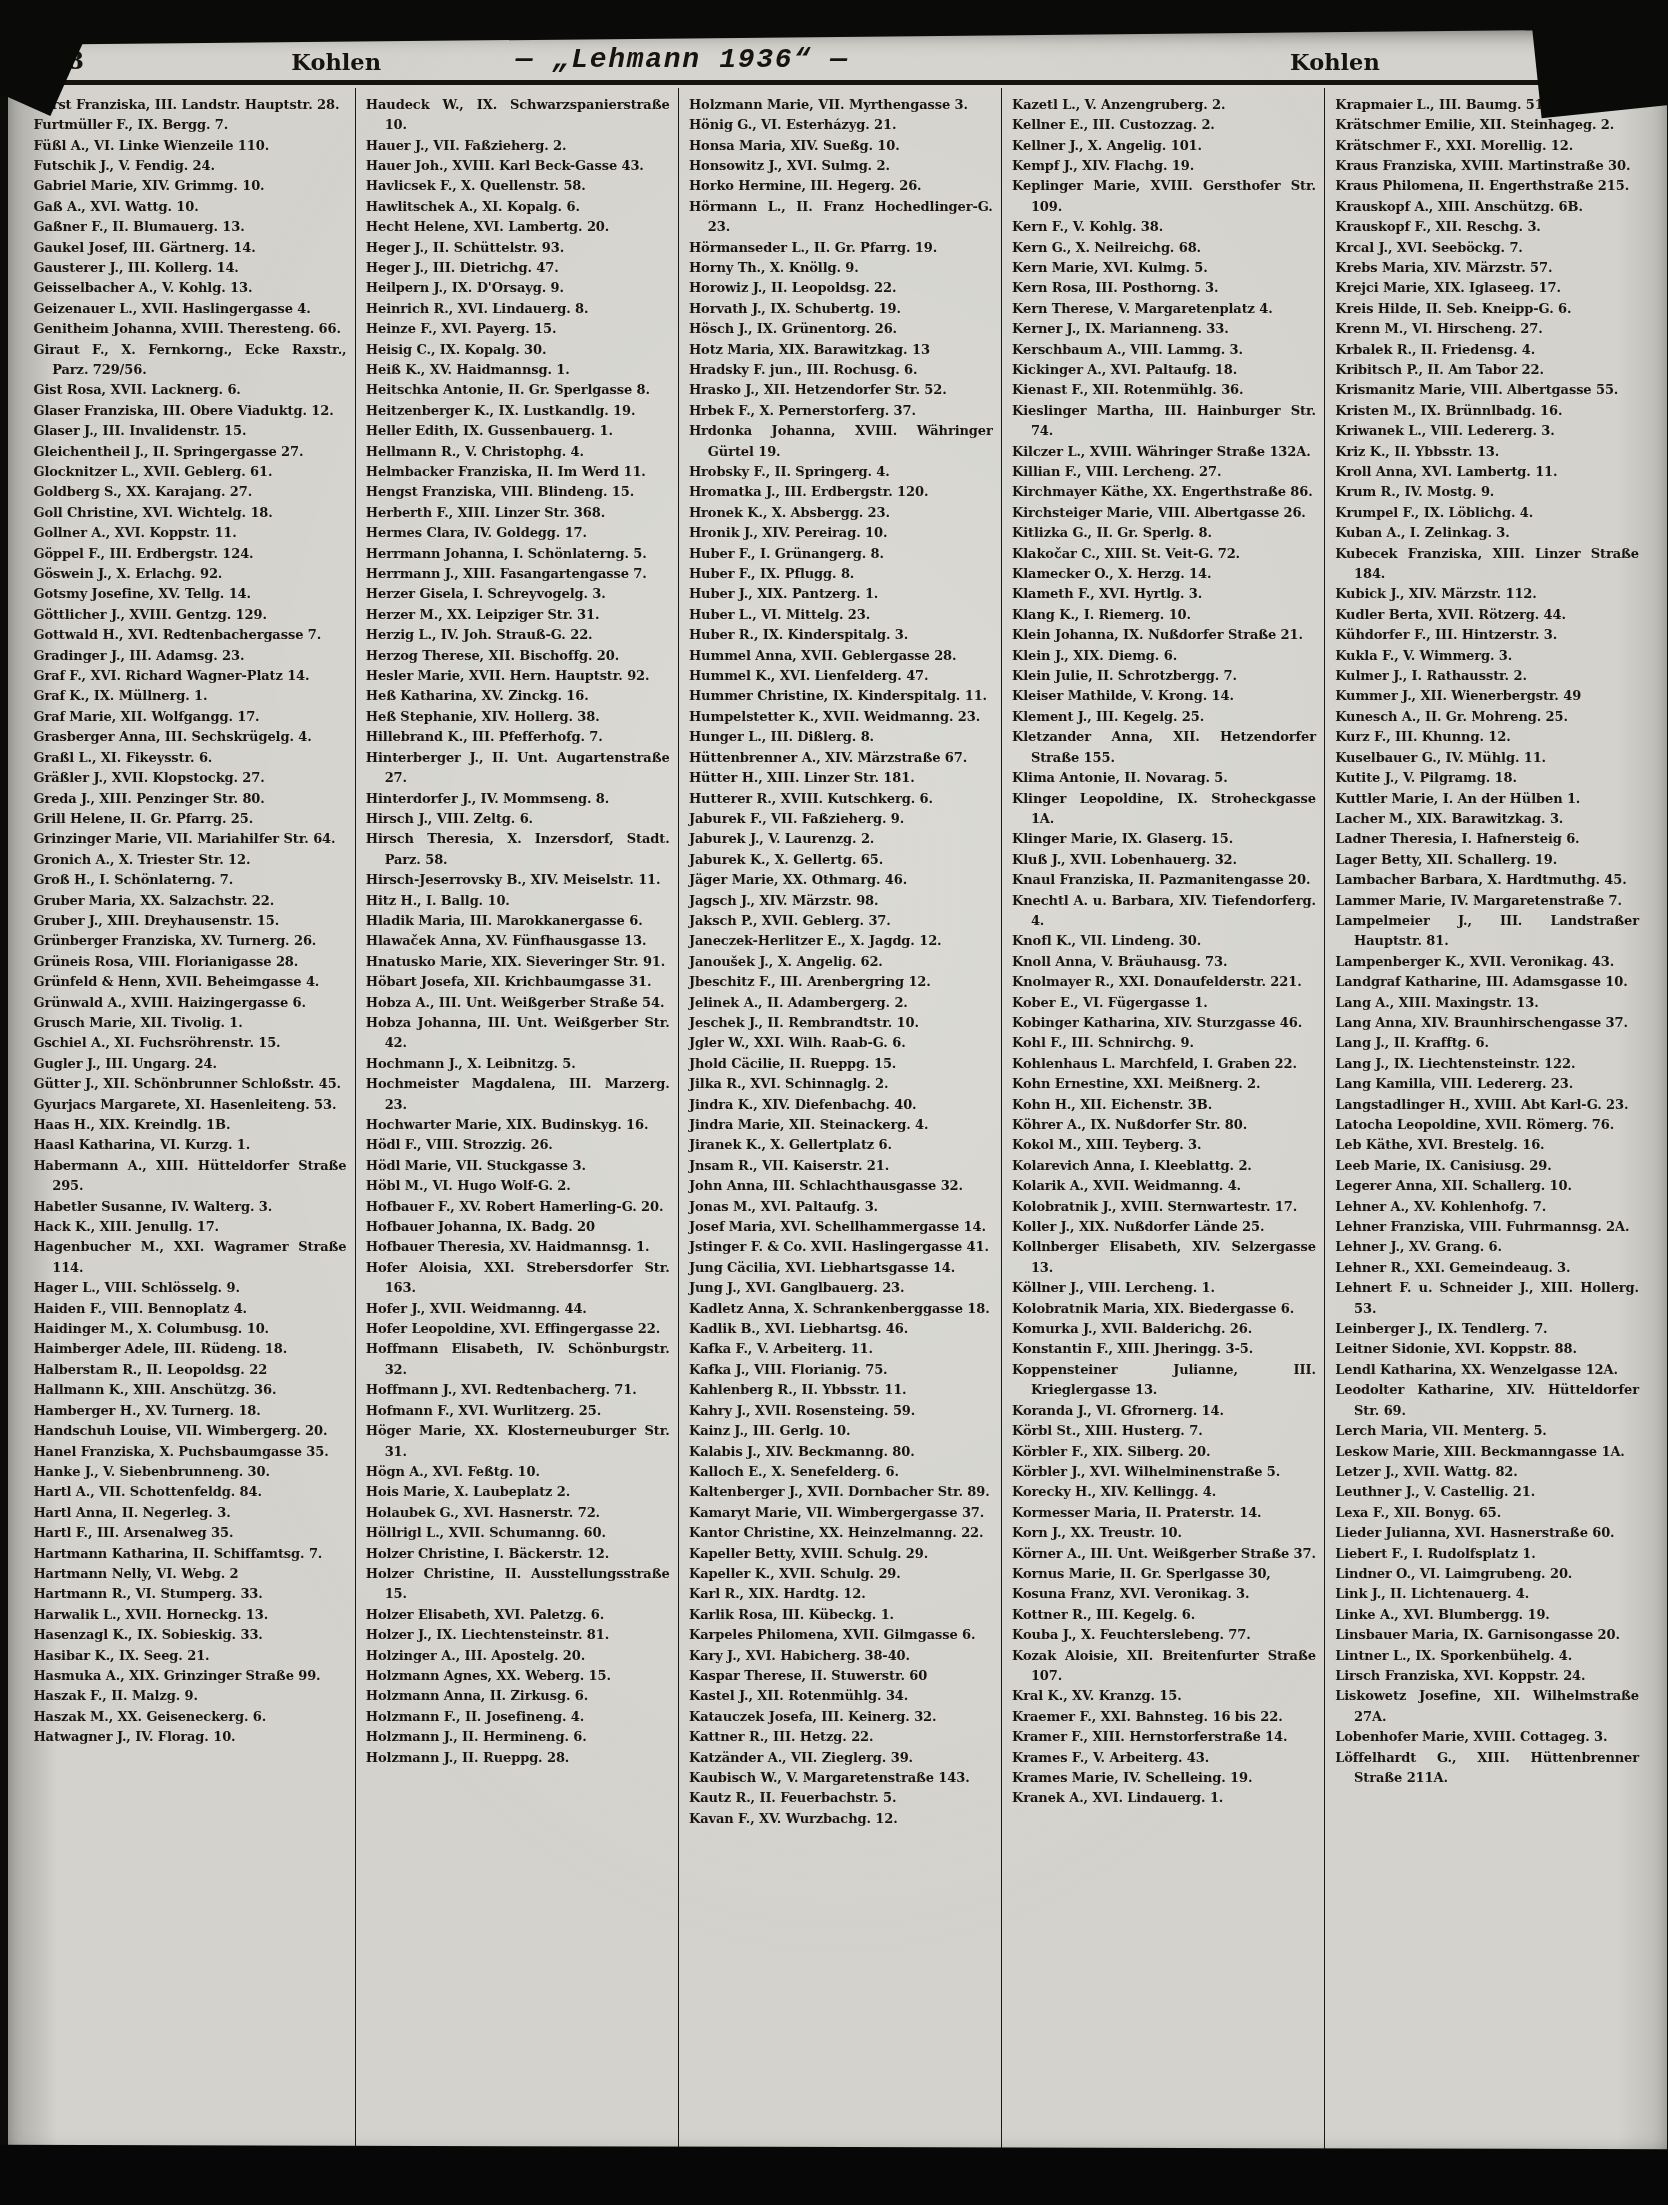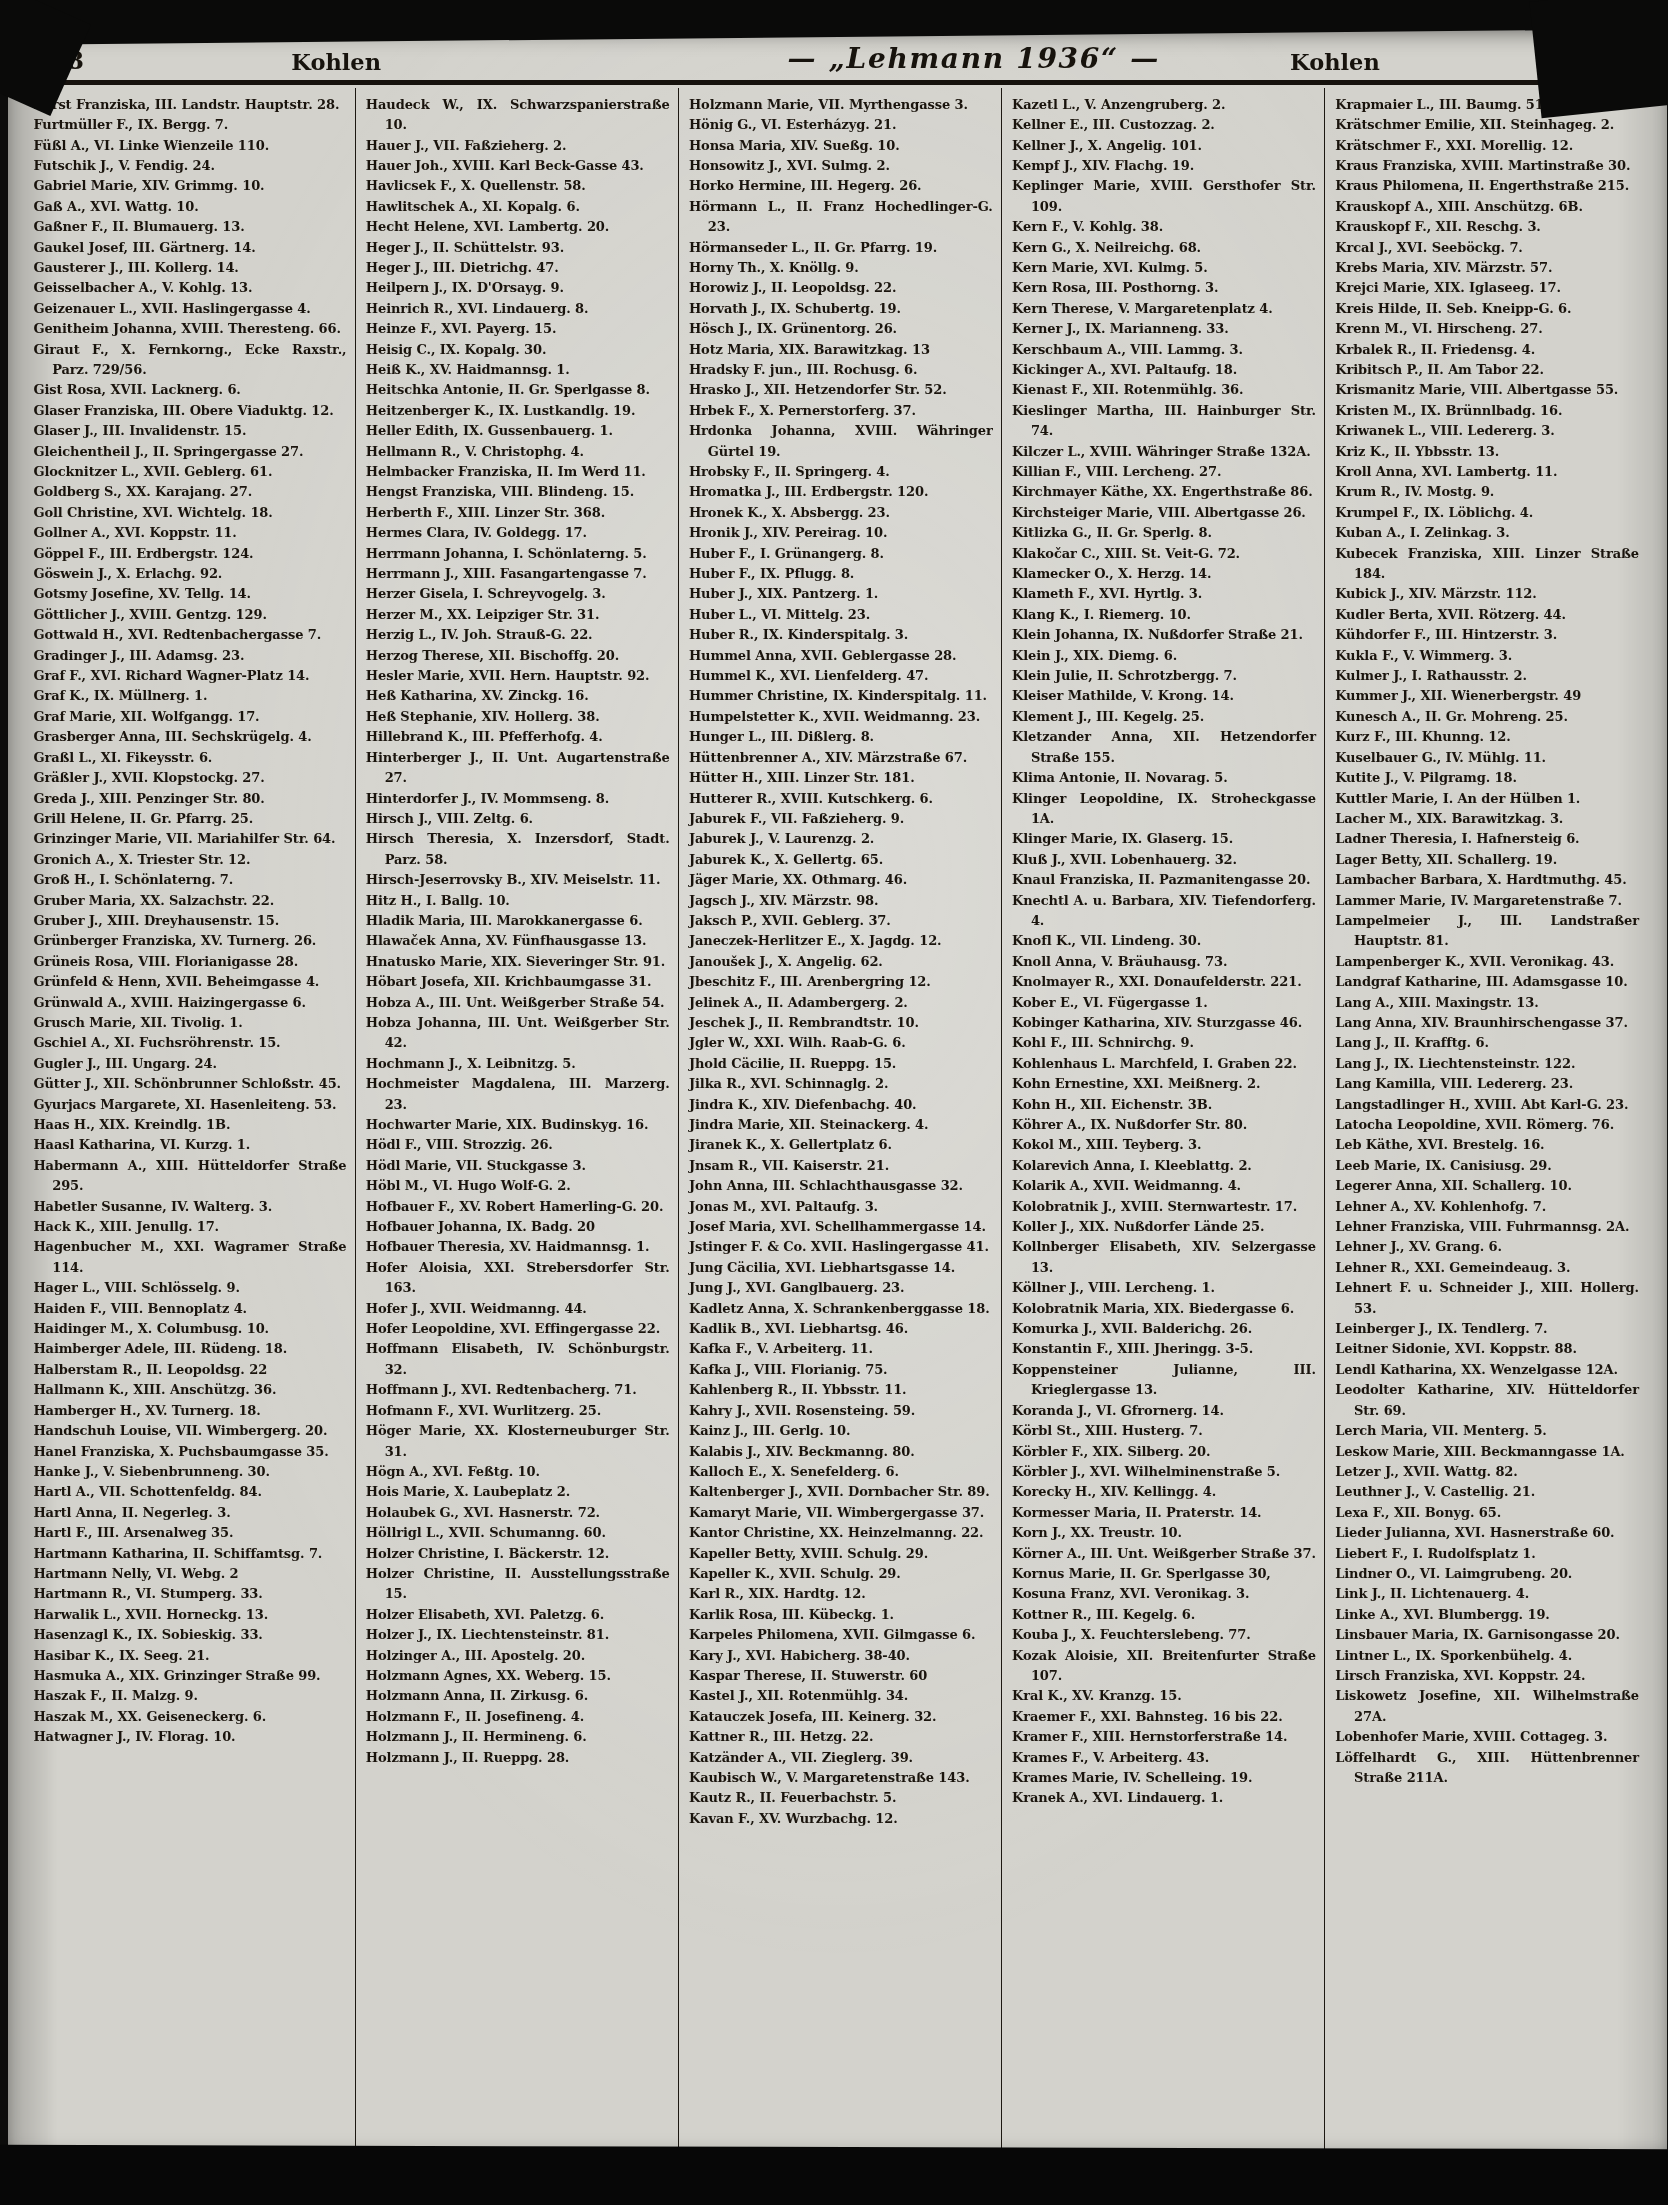--- a/index.html
+++ b/index.html
@@ -22,21 +22,21 @@
       #d3d2cc;
     box-shadow:inset 0 15px 25px -15px rgba(0,0,0,.7), inset 0 -11.7px 22px -13.4px rgba(0,0,0,.6);
   }
   header{
     height:47px;margin:0 23.4px;display:flex;align-items:flex-end;
     color:#17130d;border-bottom:5.8px solid #16120d;padding-bottom:5px;
   }
   header .h{font-weight:bold;}
   .pagenum{font-size:25px;width:125px;}
   .rh-left{font-size:22.5px;width:359px;text-align:center;}
-  .title{font-size:28px;flex:1;text-align:right;font-style:italic;letter-spacing:1.7px;}
+  .title{font-size:28px;flex:1;text-align:left;font-style:italic;letter-spacing:1.7px;font-family:Liberation Mono, monospace;}
   .rh-right{font-size:22.5px;width:350px;text-align:center;}
   .part{font-size:22.5px;width:134px;text-align:right;}
   main{
     position:absolute;left:23.4px;right:20px;top:60px;bottom:6.7px;
     display:grid;grid-template-columns:repeat(5,1fr);overflow:hidden;
   }
   .col{padding:6.7px 8.3px 0 10px;border-left:1.7px solid #1d1812;overflow:hidden;}
   .col:first-child{border-left:none;padding-left:1.7px;}
   .entry{
     margin:0;color:#1a140d;
@@ -162,21 +162,21 @@
           <p class="entry">Hermes Clara, IV. Goldegg. 17.</p>
           <p class="entry">Herrmann Johanna, I. Schönlaterng. 5.</p>
           <p class="entry">Herrmann J., XIII. Fasangartengasse 7.</p>
           <p class="entry">Herzer Gisela, I. Schreyvogelg. 3.</p>
           <p class="entry">Herzer M., XX. Leipziger Str. 31.</p>
           <p class="entry">Herzig L., IV. Joh. Strauß-G. 22.</p>
           <p class="entry">Herzog Therese, XII. Bischoffg. 20.</p>
           <p class="entry">Hesler Marie, XVII. Hern. Hauptstr. 92.</p>
           <p class="entry">Heß Katharina, XV. Zinckg. 16.</p>
           <p class="entry">Heß Stephanie, XIV. Hollerg. 38.</p>
-          <p class="entry">Hillebrand K., III. Pfefferhofg. 4.</p>
+          <p class="entry">Hillebrand K., III. Pfefferhofg. 7.</p>
           <p class="entry">Hinterberger J., II. Unt. Augartenstraße 27.</p>
           <p class="entry">Hinterdorfer J., IV. Mommseng. 8.</p>
           <p class="entry">Hirsch J., VIII. Zeltg. 6.</p>
           <p class="entry">Hirsch Theresia, X. Inzersdorf, Stadt. Parz. 58.</p>
           <p class="entry">Hirsch-Jeserrovsky B., XIV. Meiselstr. 11.</p>
           <p class="entry">Hitz H., I. Ballg. 10.</p>
           <p class="entry">Hladik Maria, III. Marokkanergasse 6.</p>
           <p class="entry">Hlawaček Anna, XV. Fünfhausgasse 13.</p>
           <p class="entry">Hnatusko Marie, XIX. Sieveringer Str. 91.</p>
           <p class="entry">Höbart Josefa, XII. Krichbaumgasse 31.</p>

